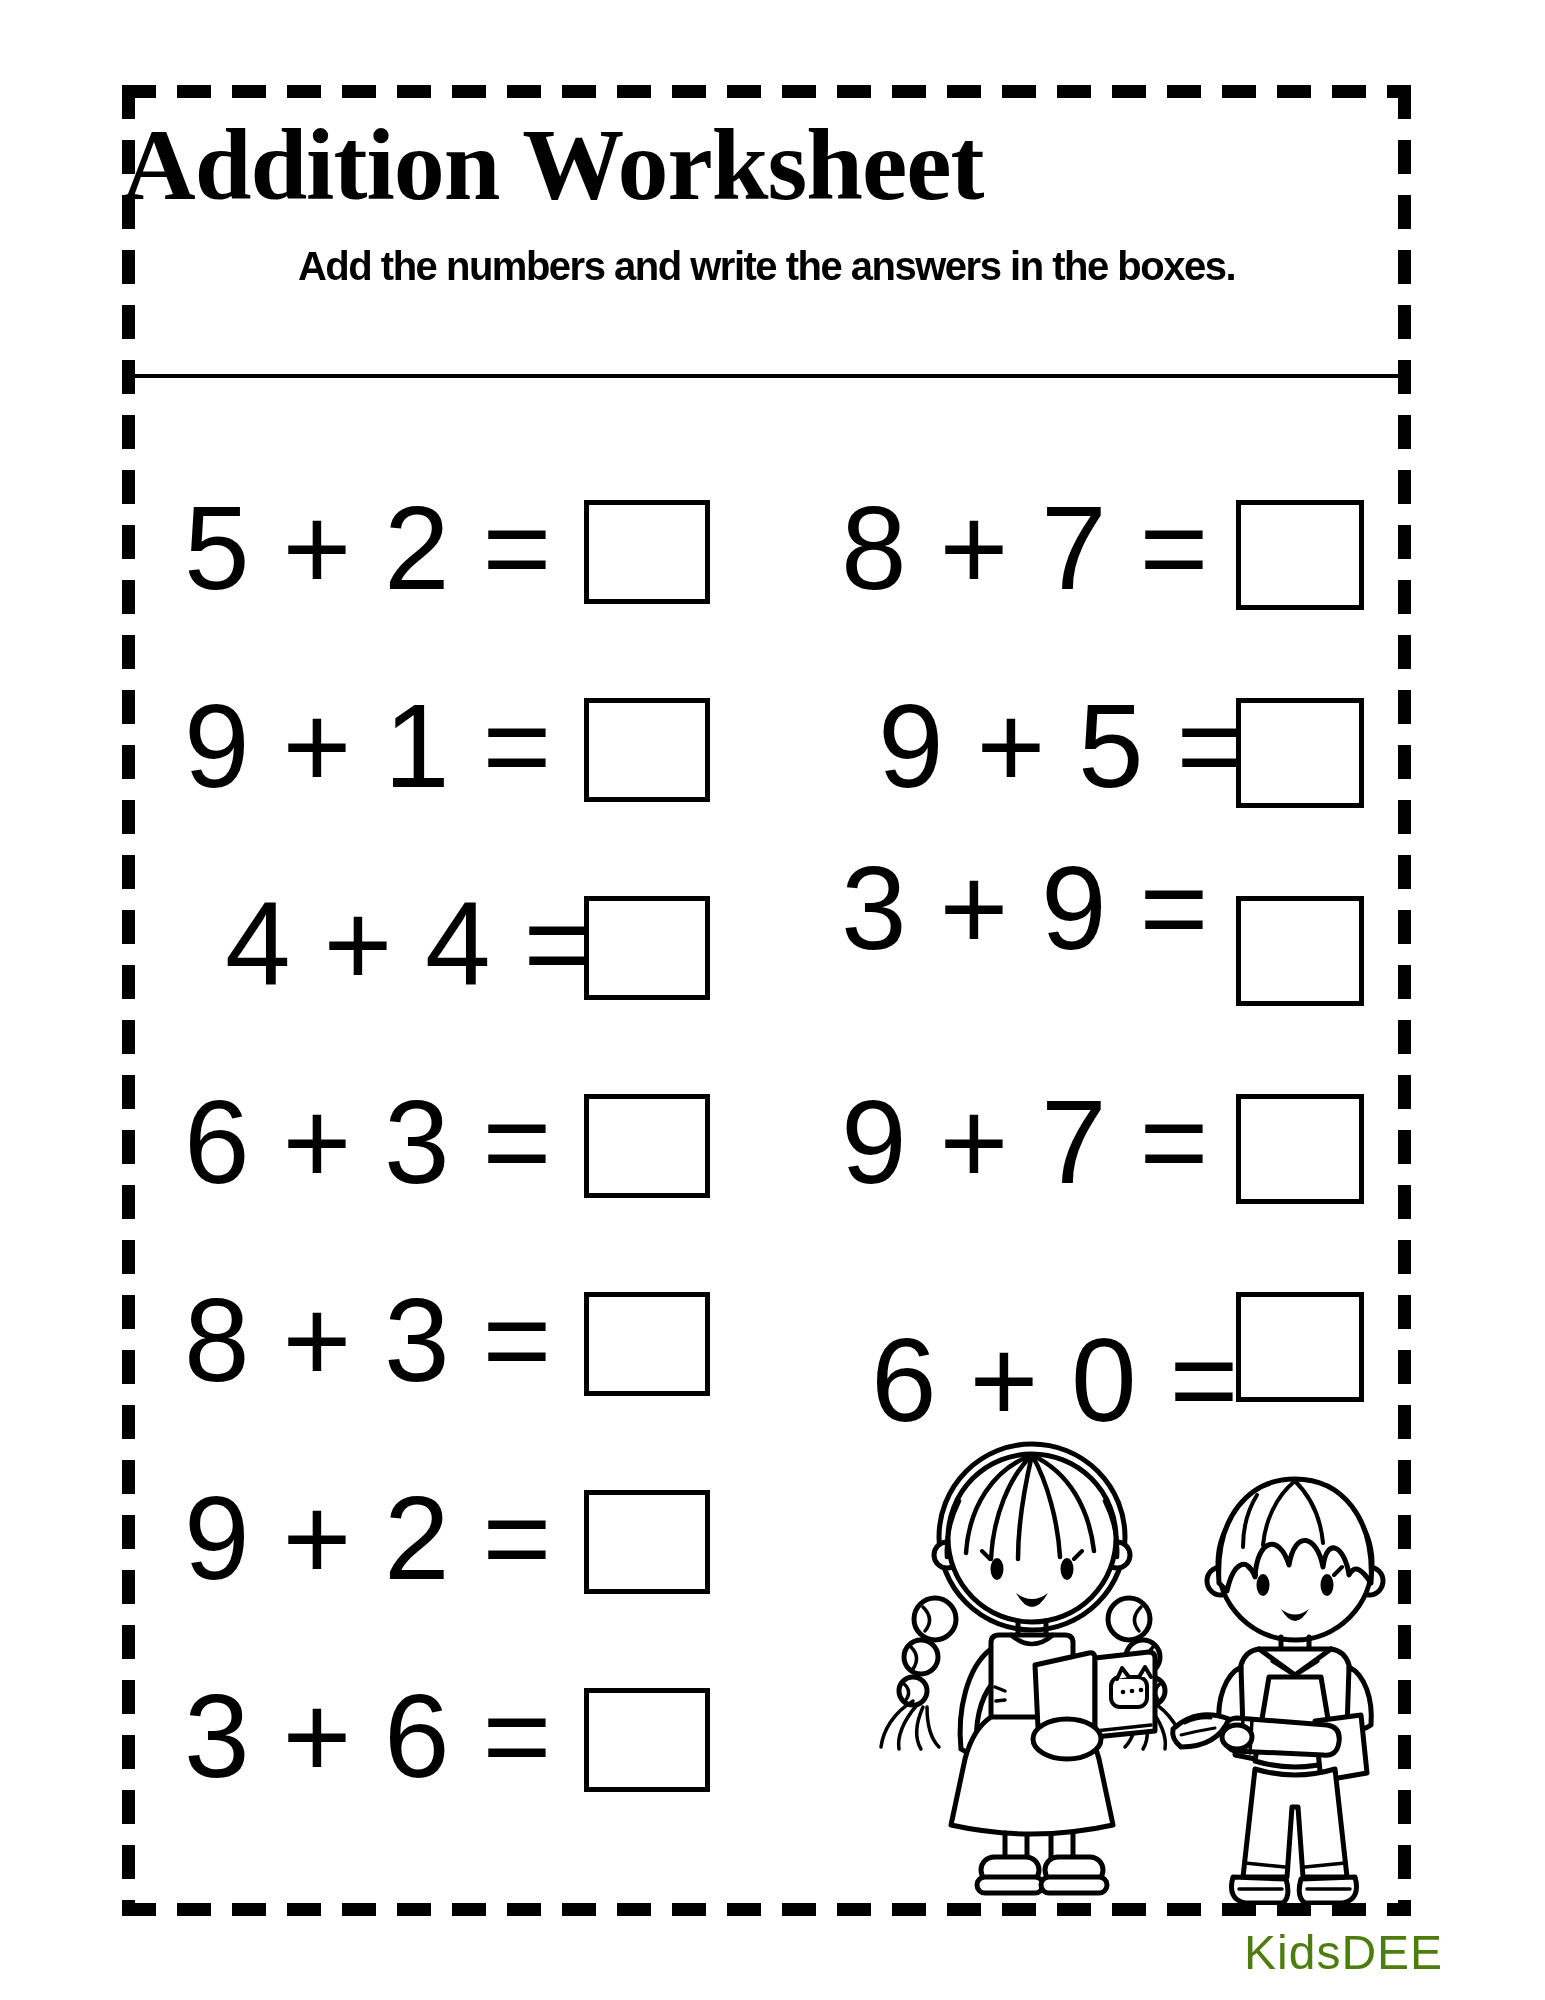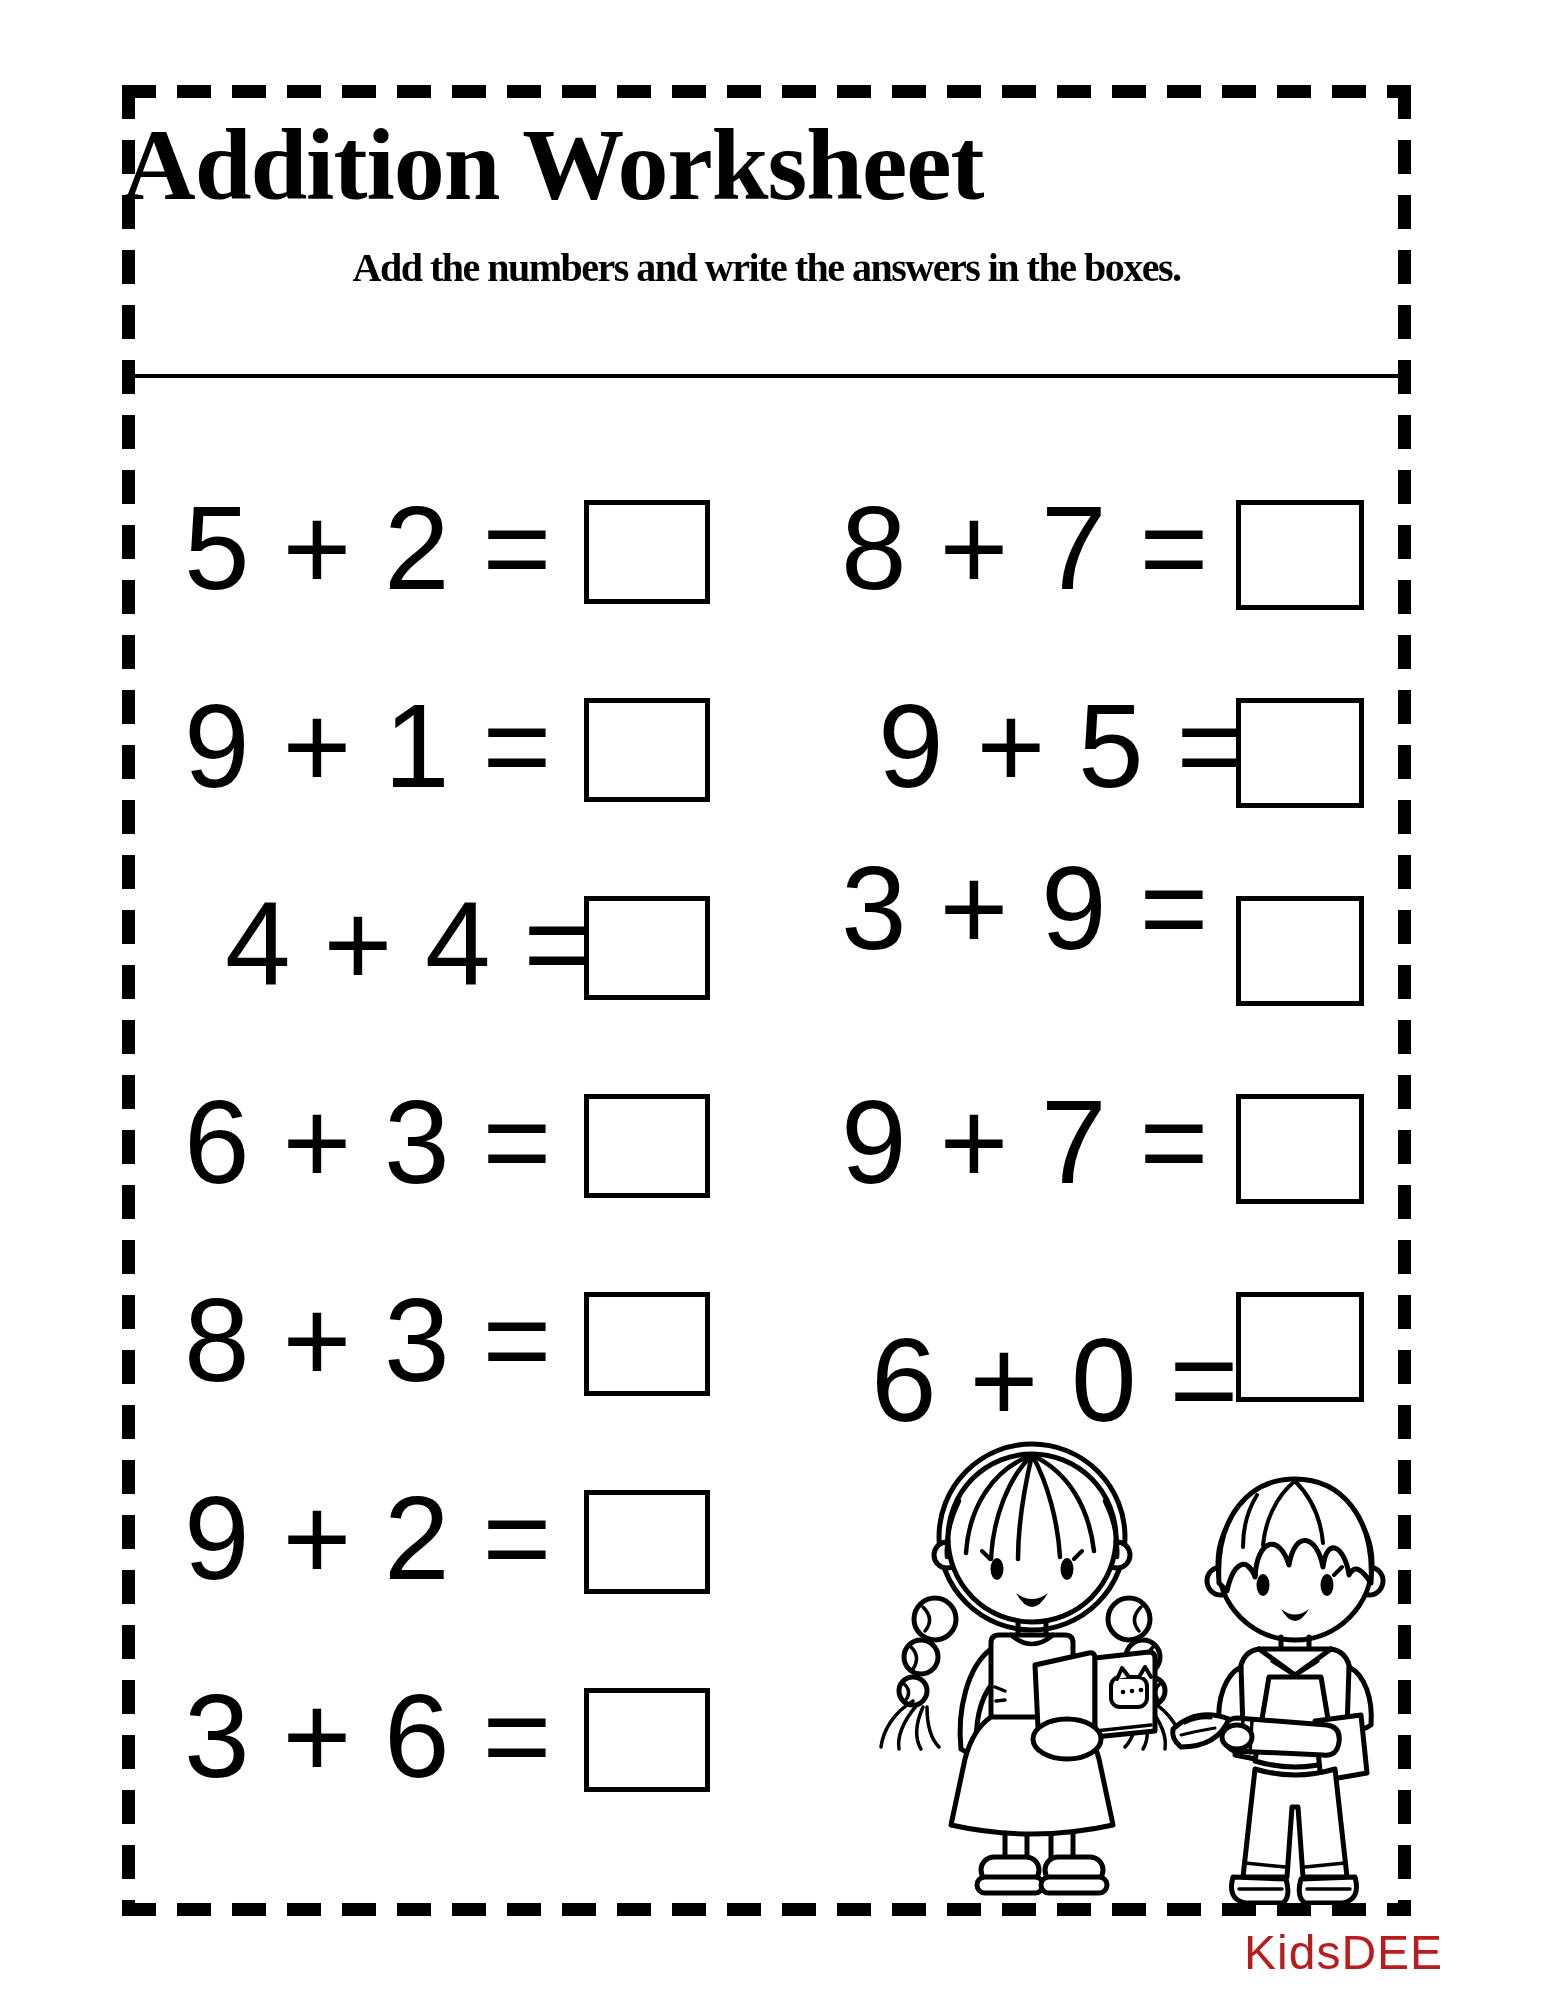--- a/index.html
+++ b/index.html
@@ -16,40 +16,40 @@
   #frame-left{left:122px;top:85px;height:1831px;}
   #frame-right{left:1398px;top:85px;height:1831px;}
 
   #title{
     position:absolute;left:122px;top:108px;width:1289px;
     font-family:"Liberation Serif","DejaVu Serif",serif;font-weight:700;
     font-size:102px;line-height:1.12;letter-spacing:-1px;white-space:nowrap;
   }
   #subtitle{
     position:absolute;left:122px;top:244px;width:1289px;text-align:center;
-    font-family:Liberation Serif, serif;font-weight:700;
+    font-family:Liberation Sans, sans-serif;font-weight:700;
     font-size:40px;letter-spacing:-1.5px;white-space:nowrap;
   }
   #divider{position:absolute;left:122px;top:374px;width:1289px;height:4px;background:#000;}
 
   .prob-text{
     position:absolute;height:104px;display:flex;align-items:center;
     font-size:118px;font-weight:400;white-space:pre;letter-spacing:0;
   }
   .answer-box{
     position:absolute;width:126px;height:104px;border:5px solid #000;
     box-sizing:border-box;background:#fff;
   }
   .answer-box.r{width:128px;height:110px;}
 
   #kids{position:absolute;left:875px;top:1425px;width:535px;height:480px;z-index:1;}
 
   #brand{
     position:absolute;left:1244px;top:1924px;font-size:48px;line-height:1.2;
-    letter-spacing:1px;color:#b91c1c;white-space:nowrap;
+    letter-spacing:1px;color:#4d7c0f;white-space:nowrap;
   }
 </style>
 </head>
 <body>
 
 <div class="strip h" id="frame-top"></div>
 <div class="strip h" id="frame-bottom"></div>
 <div class="strip v" id="frame-left"></div>
 <div class="strip v" id="frame-right"></div>
 

